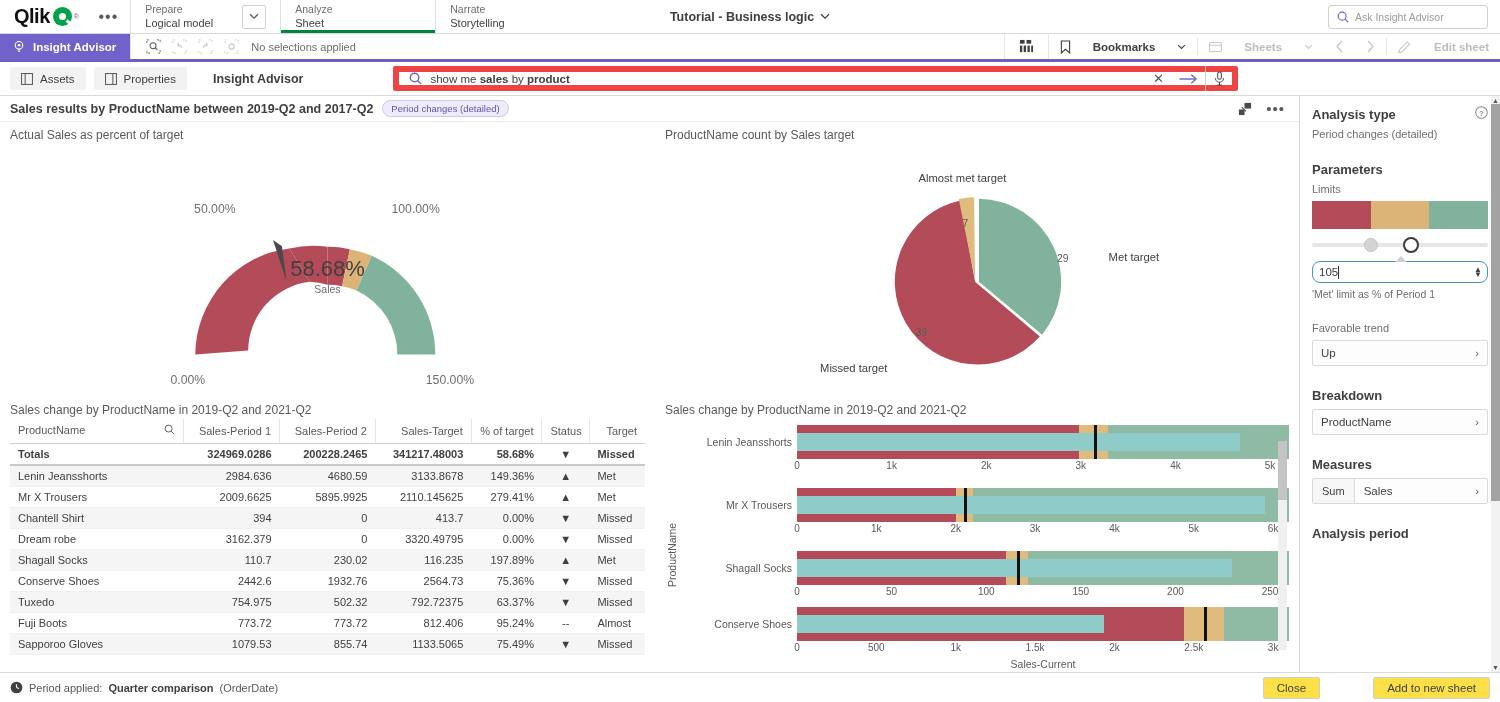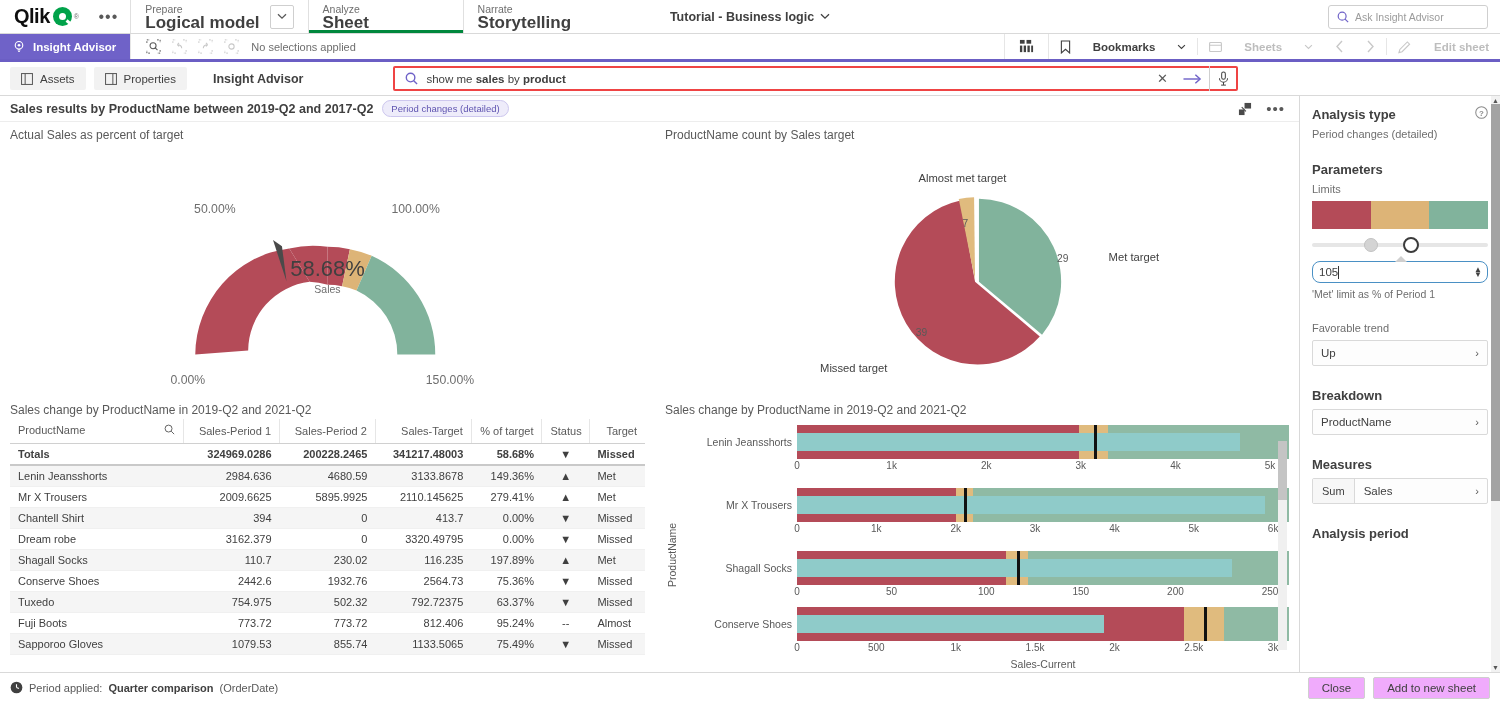--- a/index.html
+++ b/index.html
@@ -44,21 +44,21 @@
     display: flex; align-items: center; padding: 0 12px;
     color: #595959; font-size: 16px; letter-spacing: 1px; cursor: pointer;
   }
   .navsec {
     display: flex; flex-direction: column; justify-content: center;
     padding: 0 14px; min-width: 80px;
     border-left: 1px solid #e0e0e0;
     position: relative; cursor: pointer;
   }
   .navsec .nl { font-size: 10.5px; color: #6e6e6e; line-height: 13px; }
-  .navsec .nv { font-size: 17px; color: #404040; font-weight: bold; line-height: 14px; }
+  .navsec .nv { font-size: 11px; color: #404040; font-weight: normal; line-height: 14px; }
   .navsec.wide { min-width: 150px; justify-content: space-between; }
   .navsec.active::after {
     content: ""; position: absolute; left: 0; right: 0; bottom: 0;
     height: 3px; background: #00873d;
   }
   .navsec.analyze { min-width: 155px; }
   .navsec.narrate { min-width: 100px; }
   .model-caret {
     width: 24px; height: 24px; border: 1px solid #cfcfcf; border-radius: 2px;
     display: flex; align-items: center; justify-content: center;
@@ -112,21 +112,21 @@
     height: 34px; min-height: 34px; display: flex; align-items: center;
     background: #fff; border-bottom: 1px solid #d9d9d9; padding: 0 10px; gap: 8px;
   }
   .chip {
     display: flex; align-items: center; gap: 7px; height: 23px; padding: 0 11px;
     background: #f2f2f2; border-radius: 2px; font-size: 11.5px; color: #404040; cursor: pointer;
   }
   .ia-label { font-size: 12.5px; font-weight: bold; color: #404040; margin-left: 18px; }
   .searchbar {
     margin-left: 82px; flex: 1; max-width: 845px;
-    height: 25px; border: 2px solid #ef4444; border-radius: 2px;
+    height: 25px; border: 6px solid #ef4444; border-radius: 2px;
     display: flex; align-items: center; background: #fff;
   }
   .searchbar .sicon { padding: 0 8px 0 10px; display: flex; align-items: center; }
   .searchbar .qtext { flex: 1; font-size: 11.5px; color: #404040; }
   .searchbar .qtext b { font-weight: bold; }
   .s-clear { width: 26px; text-align: center; color: #595959; font-size: 13px; cursor: pointer; }
   .s-go { width: 34px; display: flex; align-items: center; justify-content: center; cursor: pointer; }
   .s-mic {
     width: 27px; height: 25px; border-left: 1px solid #cfcfcf;
     display: flex; align-items: center; justify-content: center; cursor: pointer;
@@ -269,22 +269,22 @@
   
   .footer {
     height: 30px; min-height: 30px; border-top: 1px solid #d9d9d9;
     display: flex; align-items: center; padding: 0 10px; background: #fff;
   }
   .footer .period { display: flex; align-items: center; gap: 6px; font-size: 11px; color: #595959; }
   .footer .period b { color: #404040; }
   .footer .btns { margin-left: auto; display: flex; gap: 8px; }
   .btn {
     height: 22px; padding: 0 13px; border: 1px solid #cfcfcf; border-radius: 2px;
-    background: #f0abfc; font-size: 11.5px; color: #404040; cursor: pointer;
-    display: flex; align-items: center; font-family: "Liberation Sans", sans-serif;
+    background: #fde047; font-size: 11.5px; color: #404040; cursor: pointer;
+    display: flex; align-items: center; font-family: "Liberation Sans", sans-serif; margin-left: 45px;
   }
 </style>
 </head>
 <body>
 
 <div class="app">
 
   <div class="topbar">
     <div class="qlik-logo">
       <span>Qlik</span>

